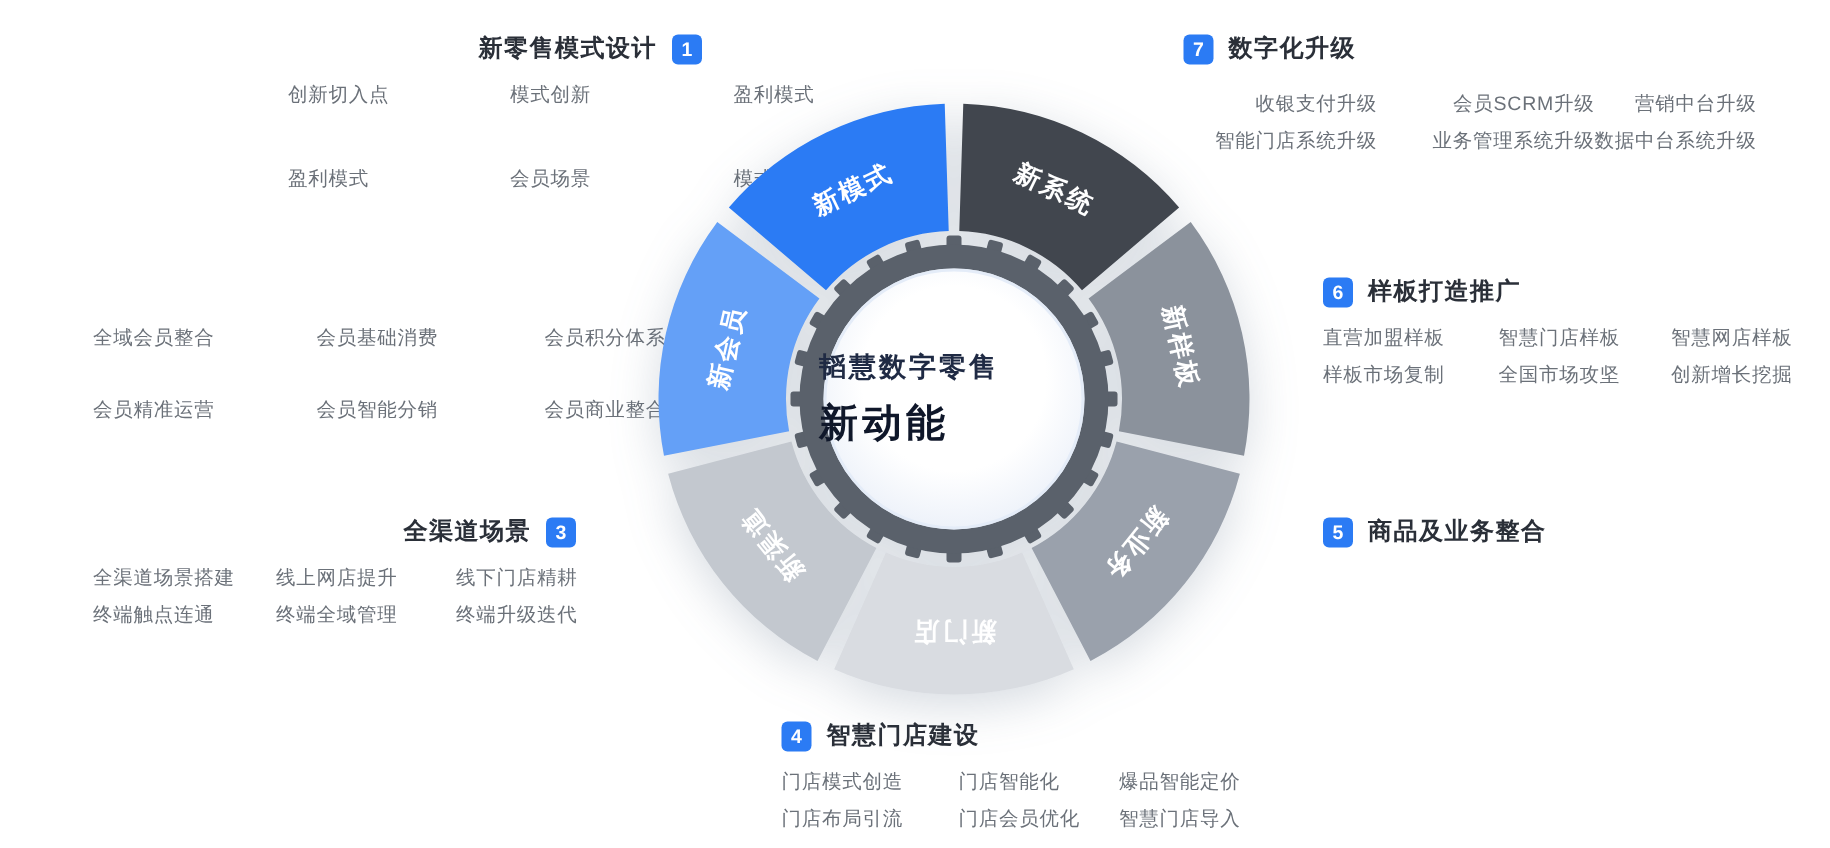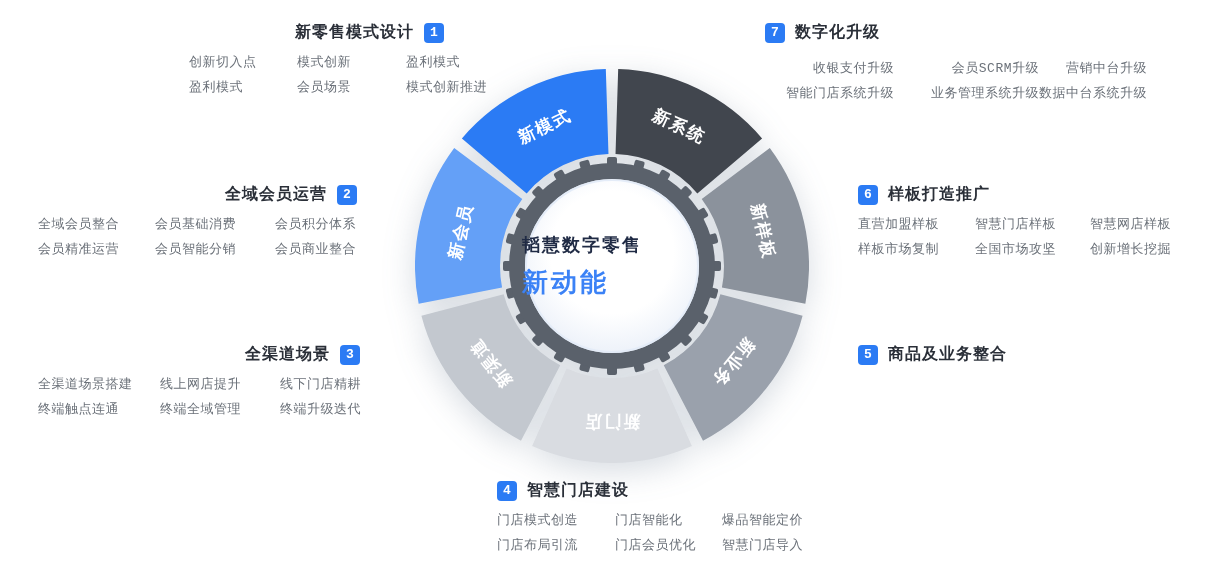--- a/index.html
+++ b/index.html
@@ -1,18 +1,19 @@
 <!DOCTYPE html>
 <html><head>
 <meta charset="utf-8">
 <style>
   html,body{margin:0;padding:0;background:#ffffff;}
   .stage{
     position:relative;width:1173px;height:565px;overflow:hidden;background:#ffffff;
-    font-family:Liberation Mono, monospace;
+    font-family:Liberation Sans, sans-serif;
+    margin-left:24px;
   }
   .section-header{
     position:absolute;display:flex;align-items:center;gap:10px;white-space:nowrap;
   }
   .section-title{
     font-size:16px;font-weight:700;color:#2a2f38;letter-spacing:1px;
   }
   .badge{
     width:20px;height:20px;border-radius:4px;background:#2b7bf4;color:#ffffff;
     font-size:13px;font-weight:700;display:flex;align-items:center;justify-content:center;
@@ -29,49 +30,45 @@
     filter:drop-shadow(0 8px 16px rgba(70,90,120,0.22));
   }
   .wheel-center-text{
     position:absolute;left:612px;top:266px;transform:translate(-50%,-50%);
     width:180px;pointer-events:none;
   }
   .wheel-center-text .l1{
     font-size:18px;font-weight:700;color:#1f2a44;letter-spacing:2px;display:block;
   }
   .wheel-center-text .l2{
-    font-size:26px;font-weight:700;color:#3b82f6;letter-spacing:3px;display:block;margin-top:8px;
+    font-size:26px;font-weight:700;color:#0f172a;letter-spacing:3px;display:block;margin-top:8px;
   }
   .seg-label{
     font-size:17px;font-weight:700;letter-spacing:2px;
   }
 </style>
 </head>
 <body>
 
 <div class="stage">
 
   <div class="section-header" style="left:295px;top:22px;">
     <span class="section-title">新零售模式设计</span>
     <span class="badge">1</span>
   </div>
-  <div class="items" style="left:189px;top:55px;grid-template-columns:108px 109px auto;">
+  <div class="items" style="left:168px;top:55px;grid-template-columns:108px 109px auto;gap:40px;">
     <span>创新切入点</span>
     <span>模式创新</span>
     <span>盈利模式</span>
     <span>盈利模式</span>
     <span>会员场景</span>
     <span>模式创新推进</span>
   </div>
 
-  <div class="section-header" style="left:225px;top:184px;">
-    <span class="section-title">全域会员运营</span>
-    <span class="badge">2</span>
-  </div>
-  <div class="items" style="left:38px;top:217px;grid-template-columns:117px 120px auto;">
+  <div class="items" style="left:38px;top:217px;grid-template-columns:117px 120px auto;gap:32px;">
     <span>全域会员整合</span>
     <span>会员基础消费</span>
     <span>会员积分体系</span>
     <span>会员精准运营</span>
     <span>会员智能分销</span>
     <span>会员商业整合</span>
   </div>
 
   <div class="section-header" style="left:245px;top:344px;">
     <span class="section-title">全渠道场景</span>

